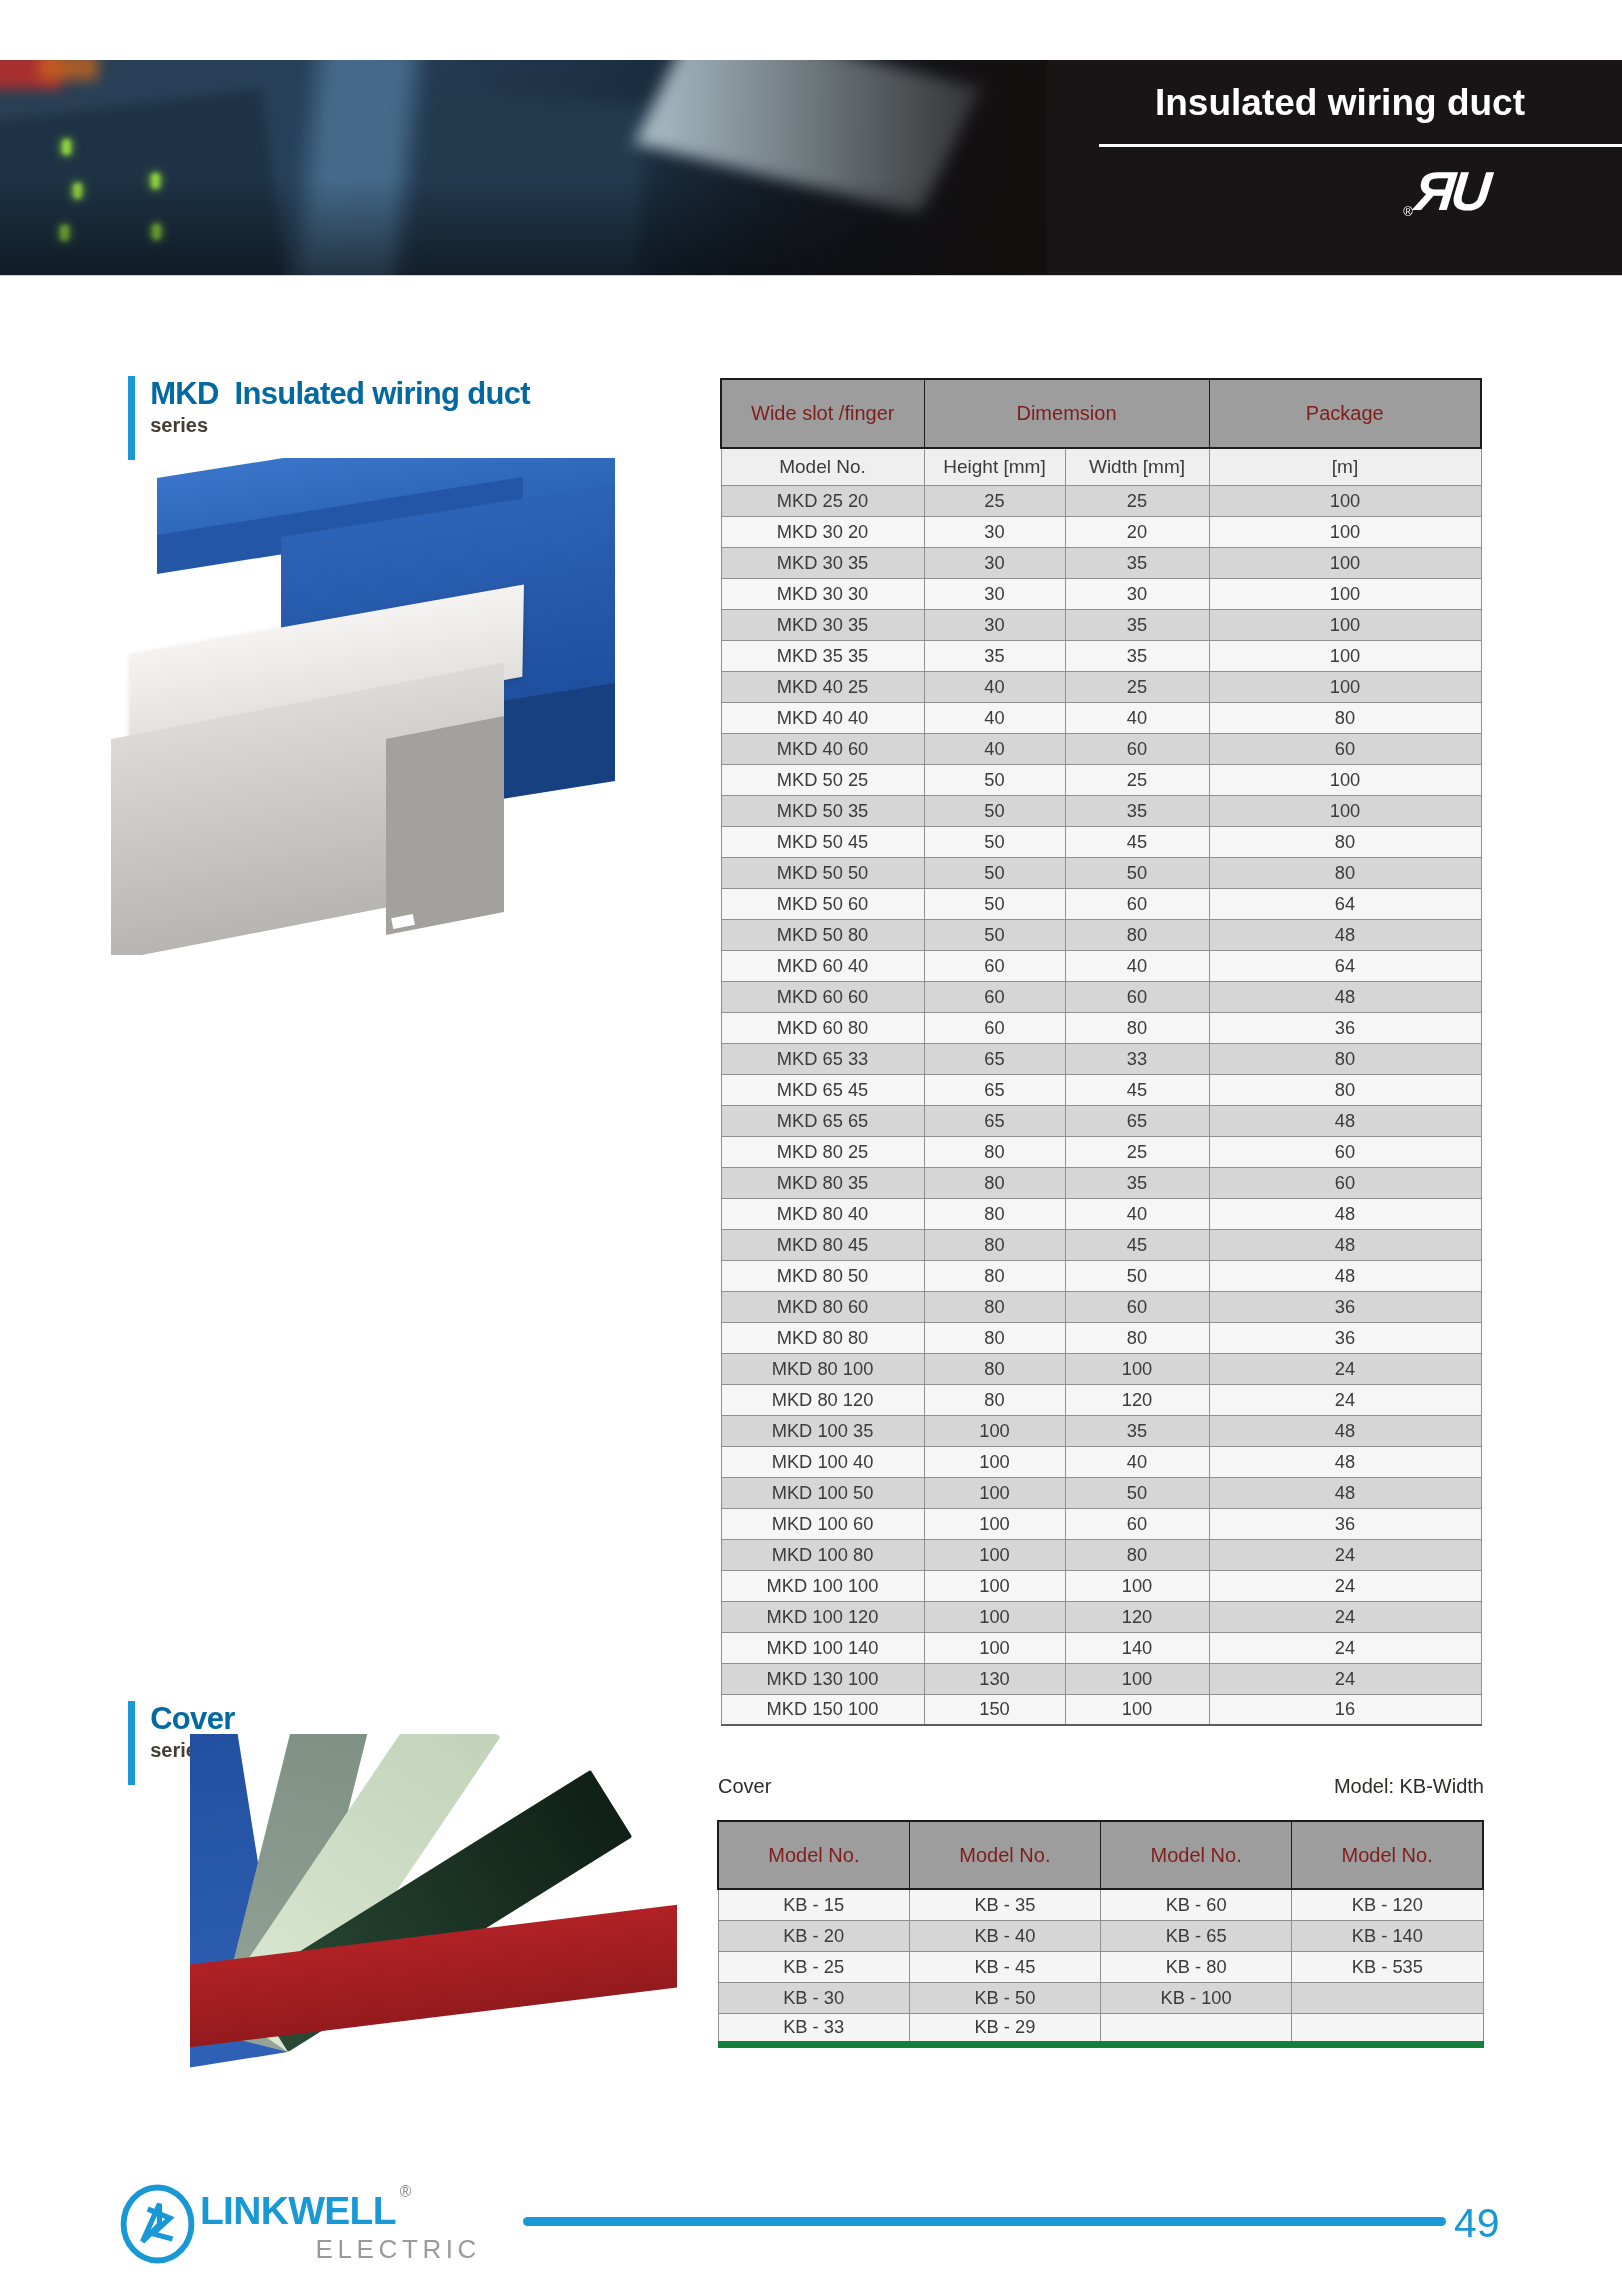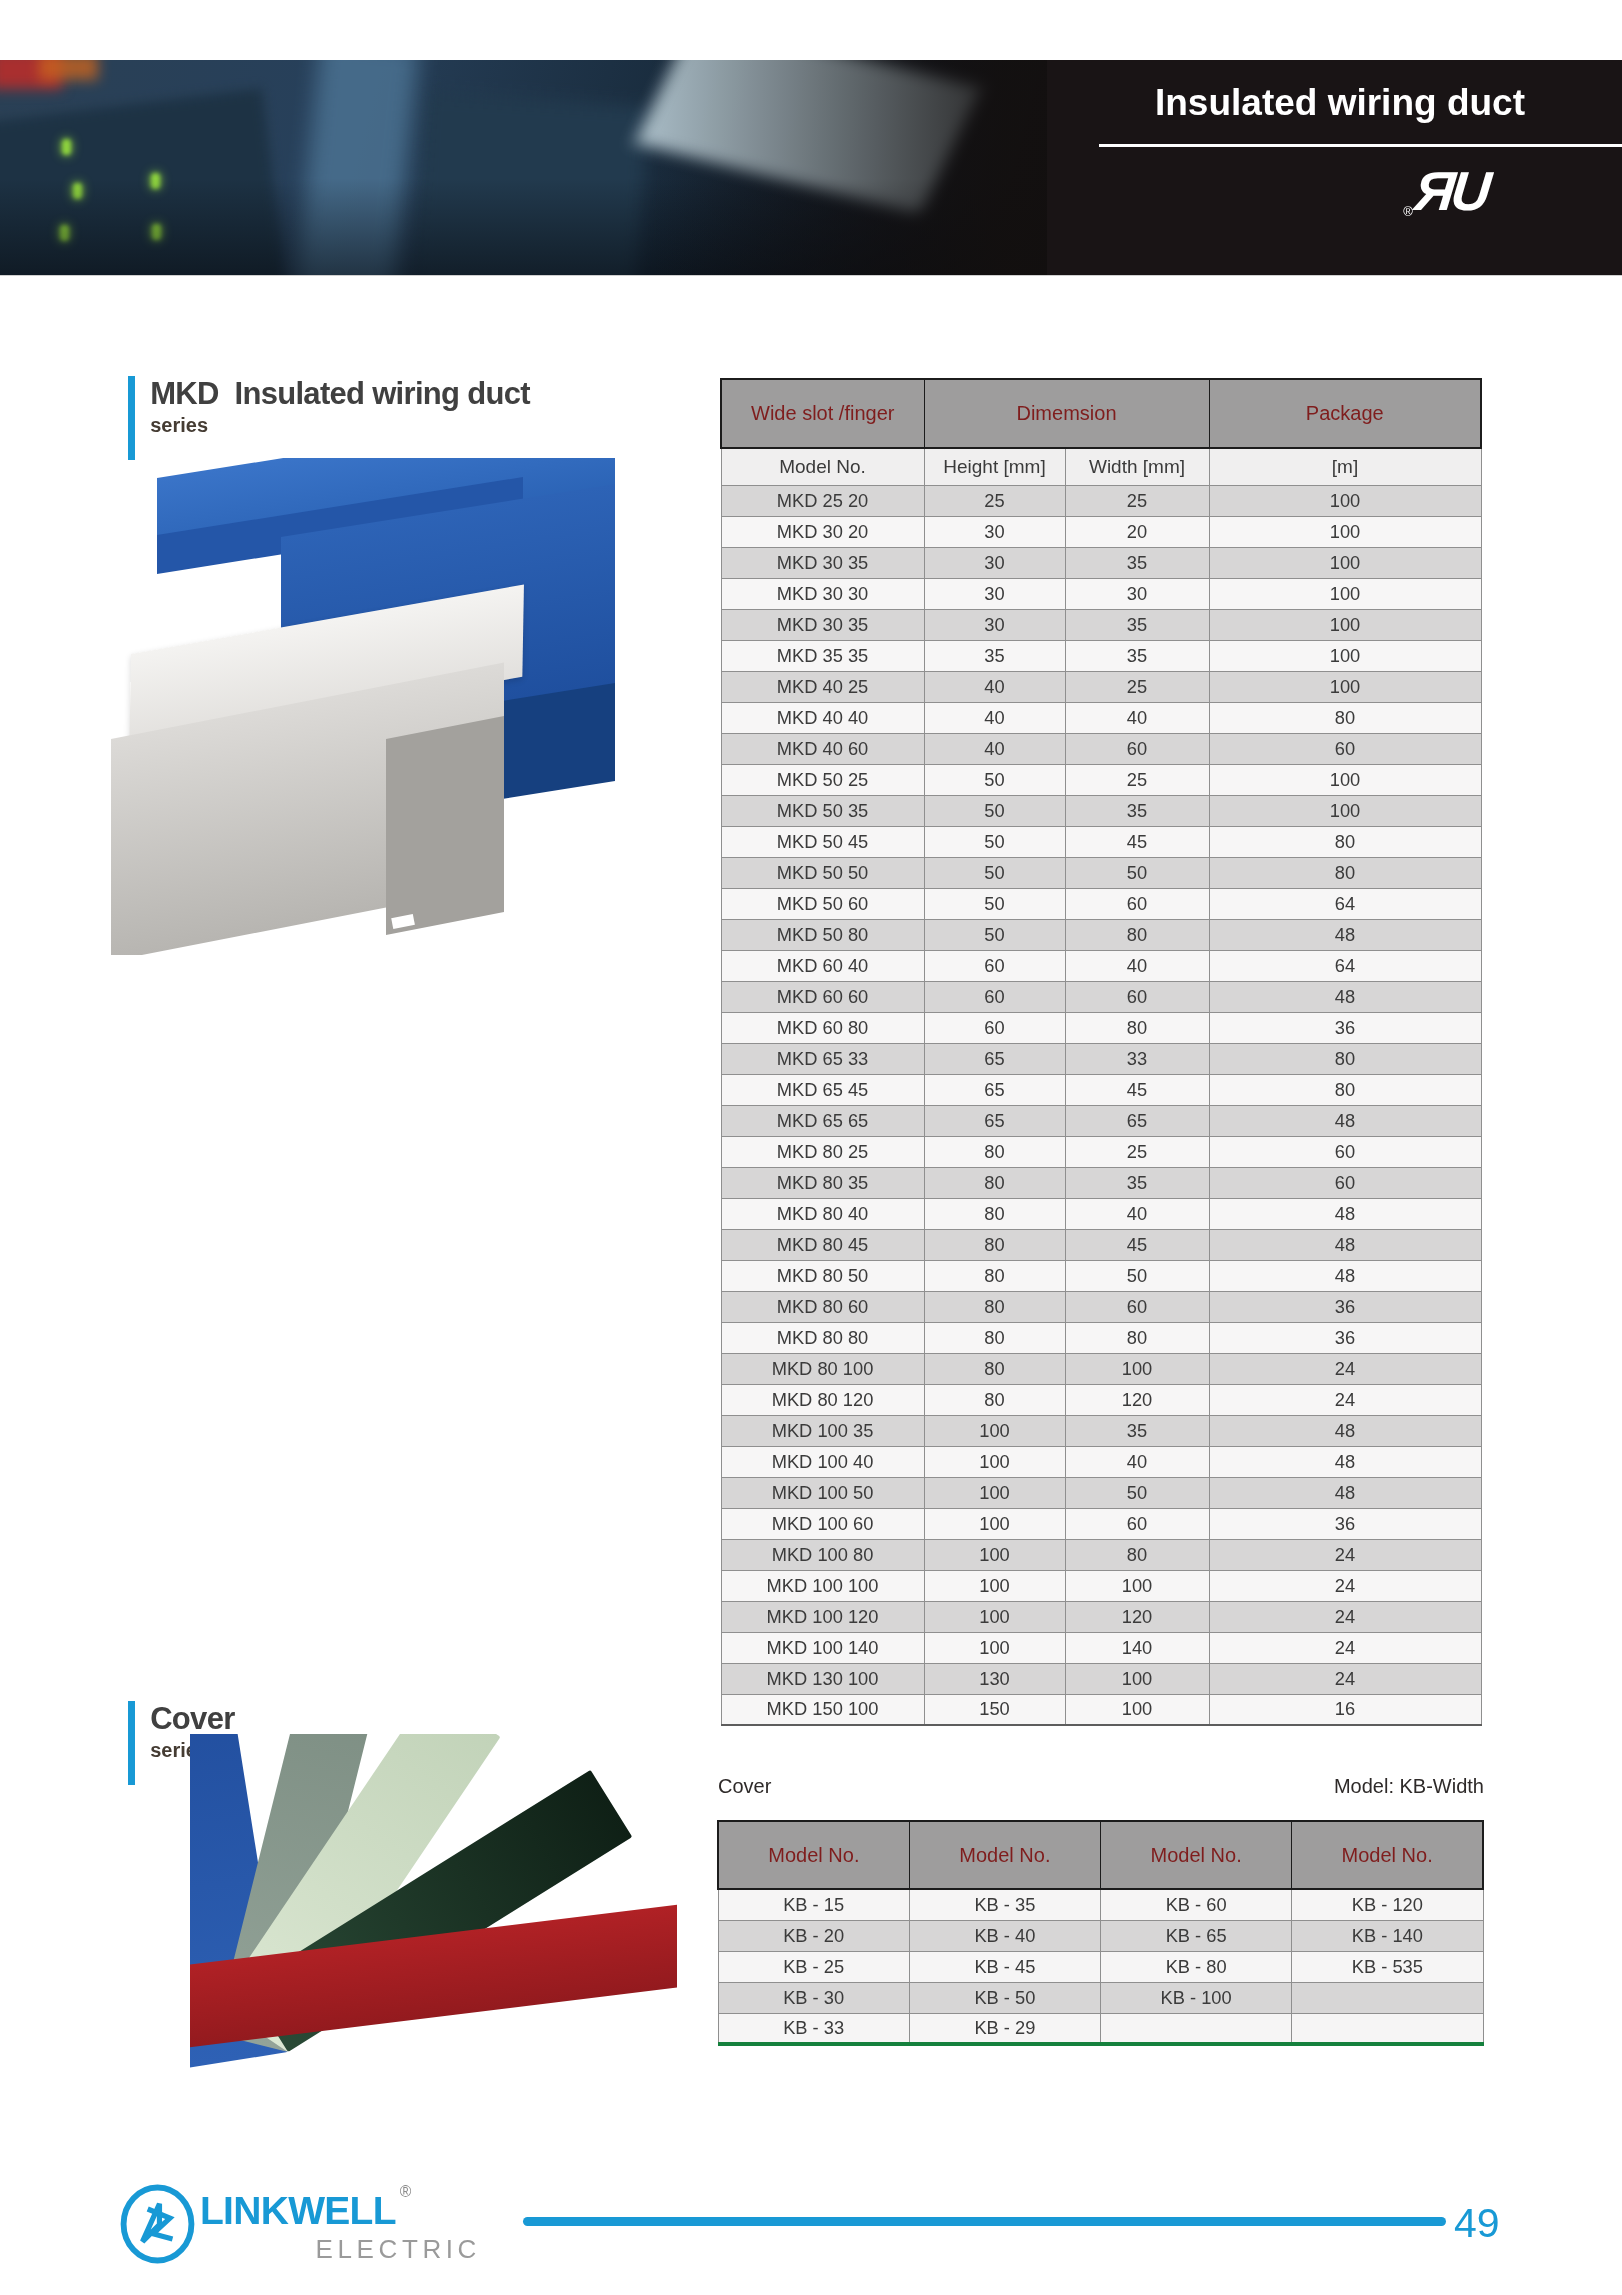--- a/index.html
+++ b/index.html
@@ -24,21 +24,21 @@
   .band-title { position:absolute; right:98px; top:22px; font-size:37px; font-weight:bold; color:#ffffff; letter-spacing:0; }
   .band-rule { position:absolute; left:1099px; right:0; top:84px; height:3.3px; background:#ffffff; }
   .ul-mark { position:absolute; right:136px; top:99px; color:#ffffff; }
   .ul-letters { font-size:55px; font-weight:bold; font-style:italic; letter-spacing:-3.9px; display:inline-block; transform:skewX(-6deg); }
   .ul-reg { position:absolute; left:-11.8px; bottom:3.9px; font-size:13px; font-style:normal; }
 
   
   .sec-title { position:absolute; display:flex; }
   .sec-bar { width:6.5px; background:#1899d5; }
   .sec-text { padding-left:15.7px; }
-  .sec-main { color:#404040; font-size:31px; font-weight:bold; letter-spacing:-0.7px; line-height:35px; white-space:nowrap; }
+  .sec-main { color:#0369a1; font-size:31px; font-weight:bold; letter-spacing:-0.7px; line-height:35px; white-space:nowrap; }
   .sec-sub { color:#453c33; font-size:20px; font-weight:bold; margin-top:2.6px; }
   #mkd-title { left:128px; top:376px; height:84px; }
   #cover-title { left:128px; top:1701px; height:84px; }
 
   
   table { border-collapse:collapse; table-layout:fixed; }
   th, td { text-align:center; vertical-align:middle; font-weight:normal; color:#3b3b3b; border:1.3px solid #8f8f8f; overflow:hidden; }
   thead .grp th { background:#9e9d9d; color:#7f1d1d; font-size:20px; border:2px solid #1c1c1c; border-left-width:1.3px; border-right-width:1.3px; }
   thead .grp th:first-child { border-left-width:2px; }
   thead .grp th:last-child { border-right-width:2px; }
@@ -51,21 +51,21 @@
   #mkd-table tbody tr:nth-child(even) td { background:#f7f6f6; }
   #mkd-table tbody tr:last-child td { border-bottom:2px solid #5d5d5d; }
 
   .cover-caption { position:absolute; left:718px; top:1775px; width:766px; display:flex; justify-content:space-between; }
   .cover-caption span { font-size:20px; color:#2e2a29; }
   #cover-table { position:absolute; left:717px; top:1820px; width:767px; }
   #cover-table thead .grp th { height:68px; }
   #cover-table tbody td { height:31px; font-size:18.3px; }
   #cover-table tbody tr:nth-child(even) td { background:#d7d6d6; }
   #cover-table tbody tr:nth-child(odd) td { background:#f6f5f5; }
-  #cover-table tbody tr:last-child td { border-bottom:4px solid #15803d; }
+  #cover-table tbody tr:last-child td { border-bottom:7px solid #15803d; }
 
   
   .mkd-img { position:absolute; left:111px; top:458px; width:504px; height:497px; overflow:hidden; }
   .mkd-img div { position:absolute; }
   .bd-top   { left:46px; top:19.6px; width:458px; height:92px; background:linear-gradient(180deg,#3a74c8,#2a62b4); transform:skewY(-9deg); transform-origin:left top; }
   .bd-front { left:170px; top:79px; width:334px; height:216px; background:linear-gradient(180deg,#2d63b6,#1e4e9d); transform:skewY(-9deg); transform-origin:left top; }
   .bd-lid   { left:46px; top:77px; width:366px; height:39px; background:#2456a8; transform:skewY(-9deg); transform-origin:left top; }
   .bd-inner { left:353px; top:249px; width:151px; height:98px; background:#16407f; transform:skewY(-9deg); transform-origin:left top; }
   .gd-cover { left:19.6px; top:196px; width:393px; height:92px; background:linear-gradient(180deg,#f4f3f1,#e2e0dd); transform:skewY(-11deg) rotate(1deg); transform-origin:left top; box-shadow:0 2.6px 6.5px rgba(0,0,0,.15); }
   .gd-front { left:0px; top:281px; width:393px; height:222px; background:linear-gradient(180deg,#dcdad7,#b7b5b1); transform:skewY(-11deg); transform-origin:left top; }

